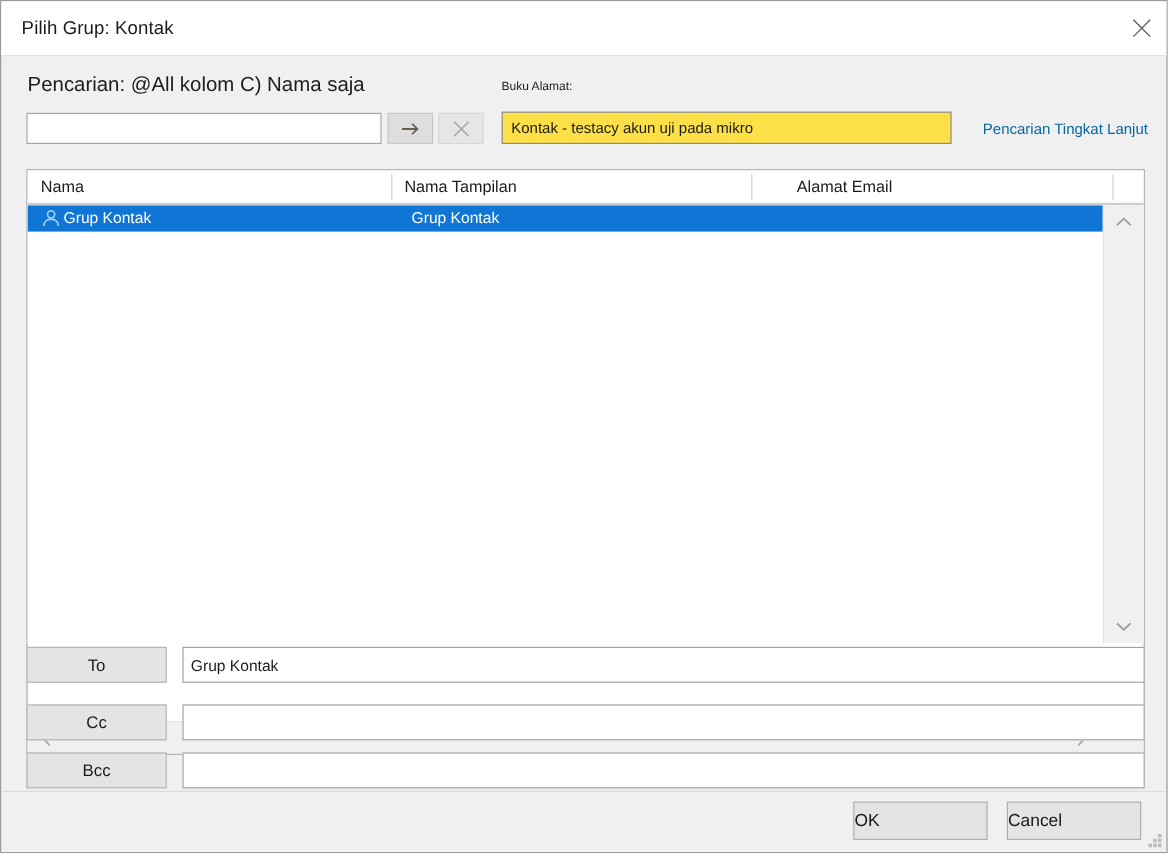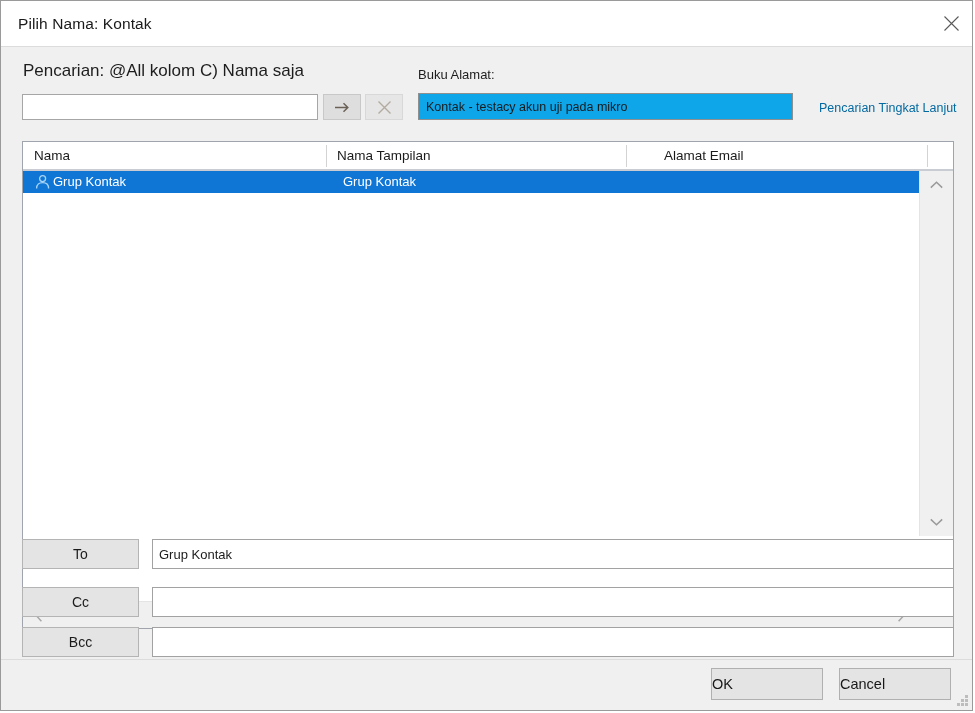--- a/index.html
+++ b/index.html
@@ -92,31 +92,31 @@
     justify-content: center;
     cursor: default;
   }
   .sq-button.go   { left: 322px; }
   .sq-button.clear{ left: 364px; background: #e6e6e6; border-color: #d8d8d8; }
 
   .addrbook-label {
     position: absolute;
     left: 417px;
     top: 66px;
-    font-size: 13px;
+    font-size: 10px;
     color: #1d1d1d;
   }
   .addrbook-input {
     position: absolute;
     left: 417px;
     top: 92px;
     width: 375px;
     height: 27px;
     border: 1px solid #8f8f8f;
-    background: #0ea5e9;
+    background: #fde047;
     box-sizing: border-box;
     font-family: "Liberation Sans", sans-serif;
     font-size: 12.5px;
     color: #1b1b1b;
     padding: 0 7px;
     outline: none;
   }
   .adv-search-link {
     position: absolute;
     left: 818px;
@@ -321,21 +321,21 @@
     height: 3px;
     background: #bdbdbd;
   }
 </style>
 </head>
 <body>
 
 <div class="dialog">
 
   <div class="titlebar">
-    <div class="title-text">Pilih Nama: Kontak</div>
+    <div class="title-text">Pilih Grup: Kontak</div>
     <div class="close-button">
       <svg width="17" height="17" viewBox="0 0 17 17">
         <path d="M1.5 1.5 L15.5 15.5 M15.5 1.5 L1.5 15.5" stroke="#5a5a5a" stroke-width="1.1" fill="none"></path>
       </svg>
     </div>
   </div>
 
   <div class="search-label">Pencarian: @All kolom  C) Nama saja</div>
 
   <input class="search-input" type="text" value="" style="">

